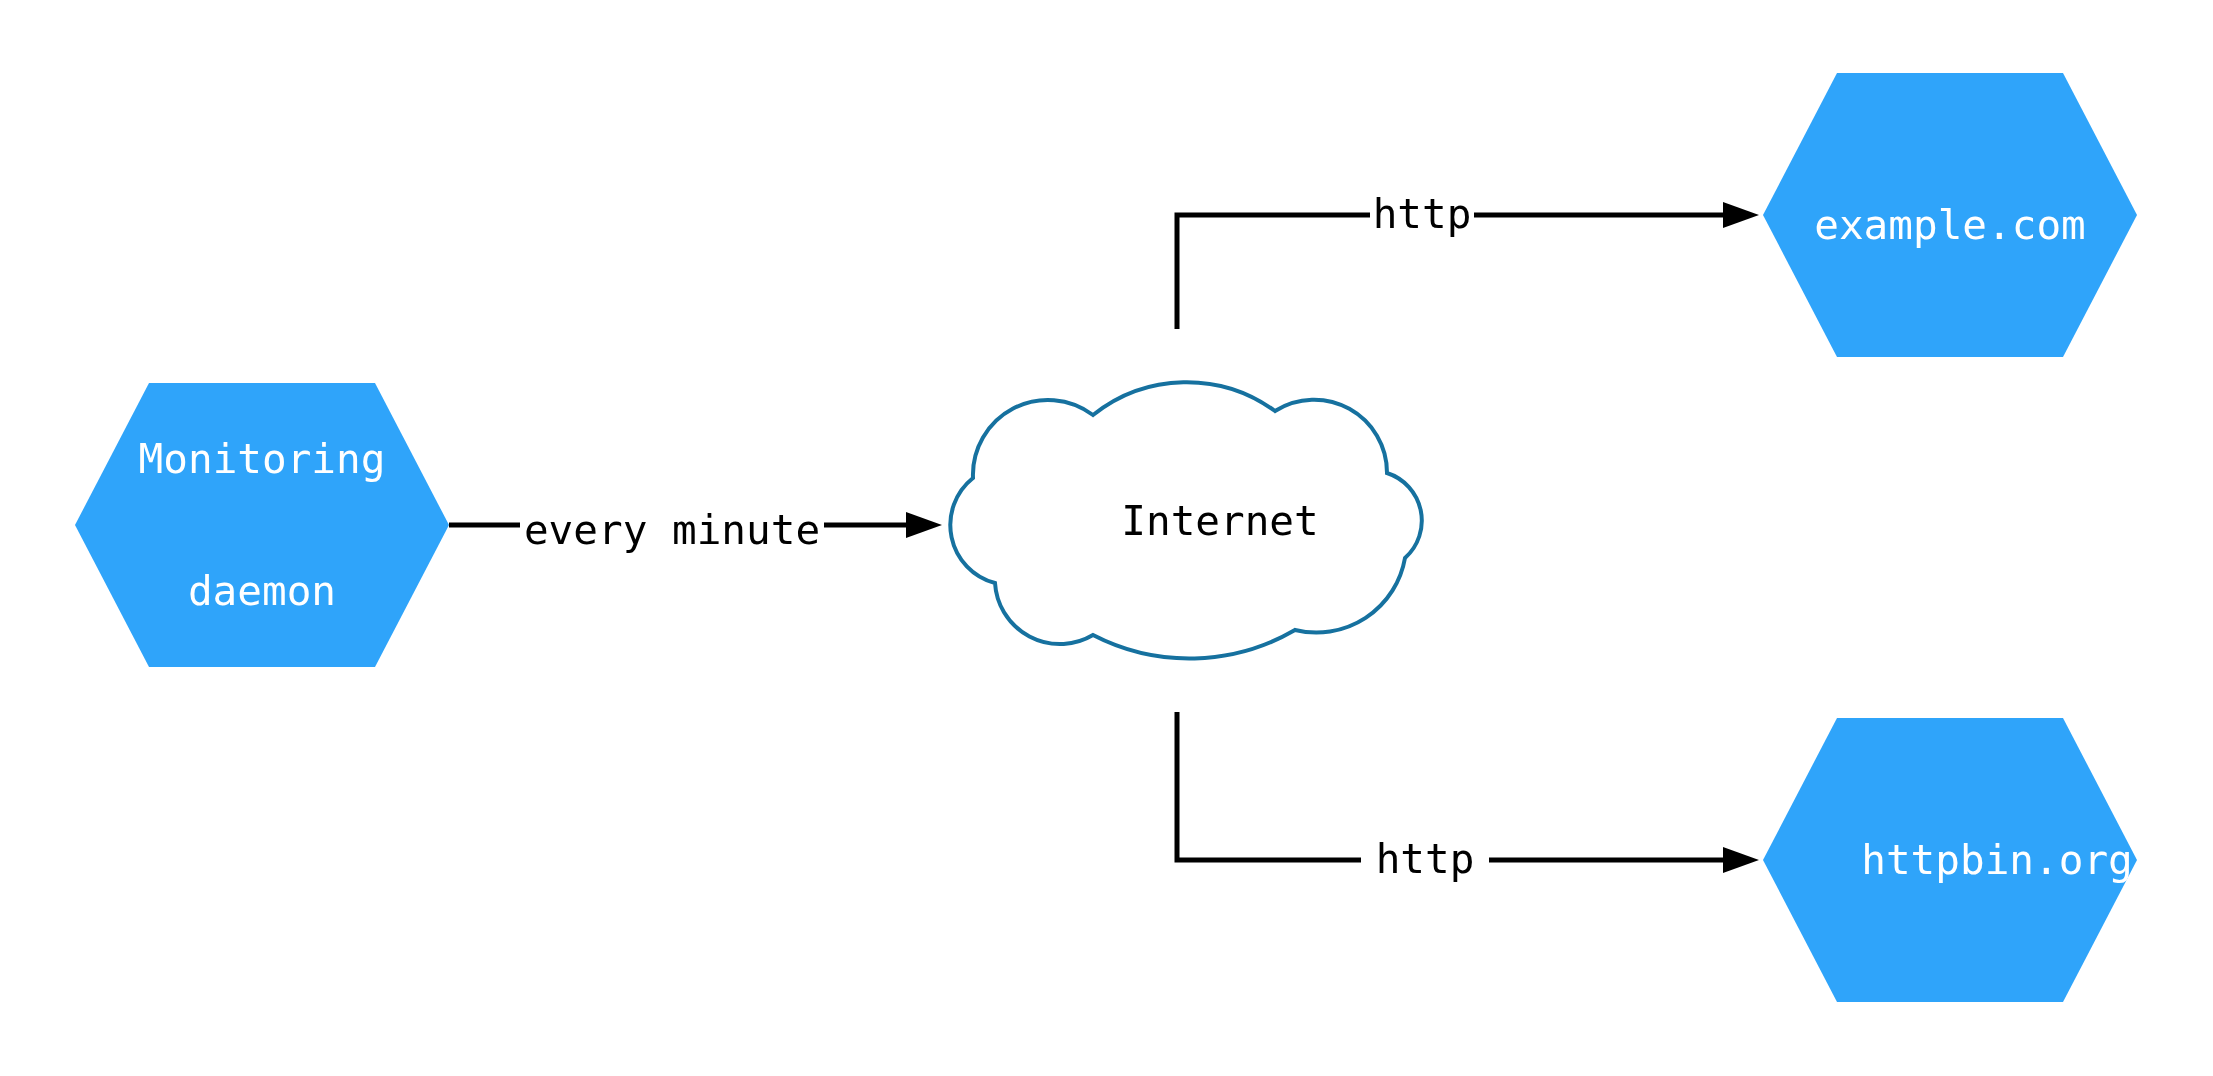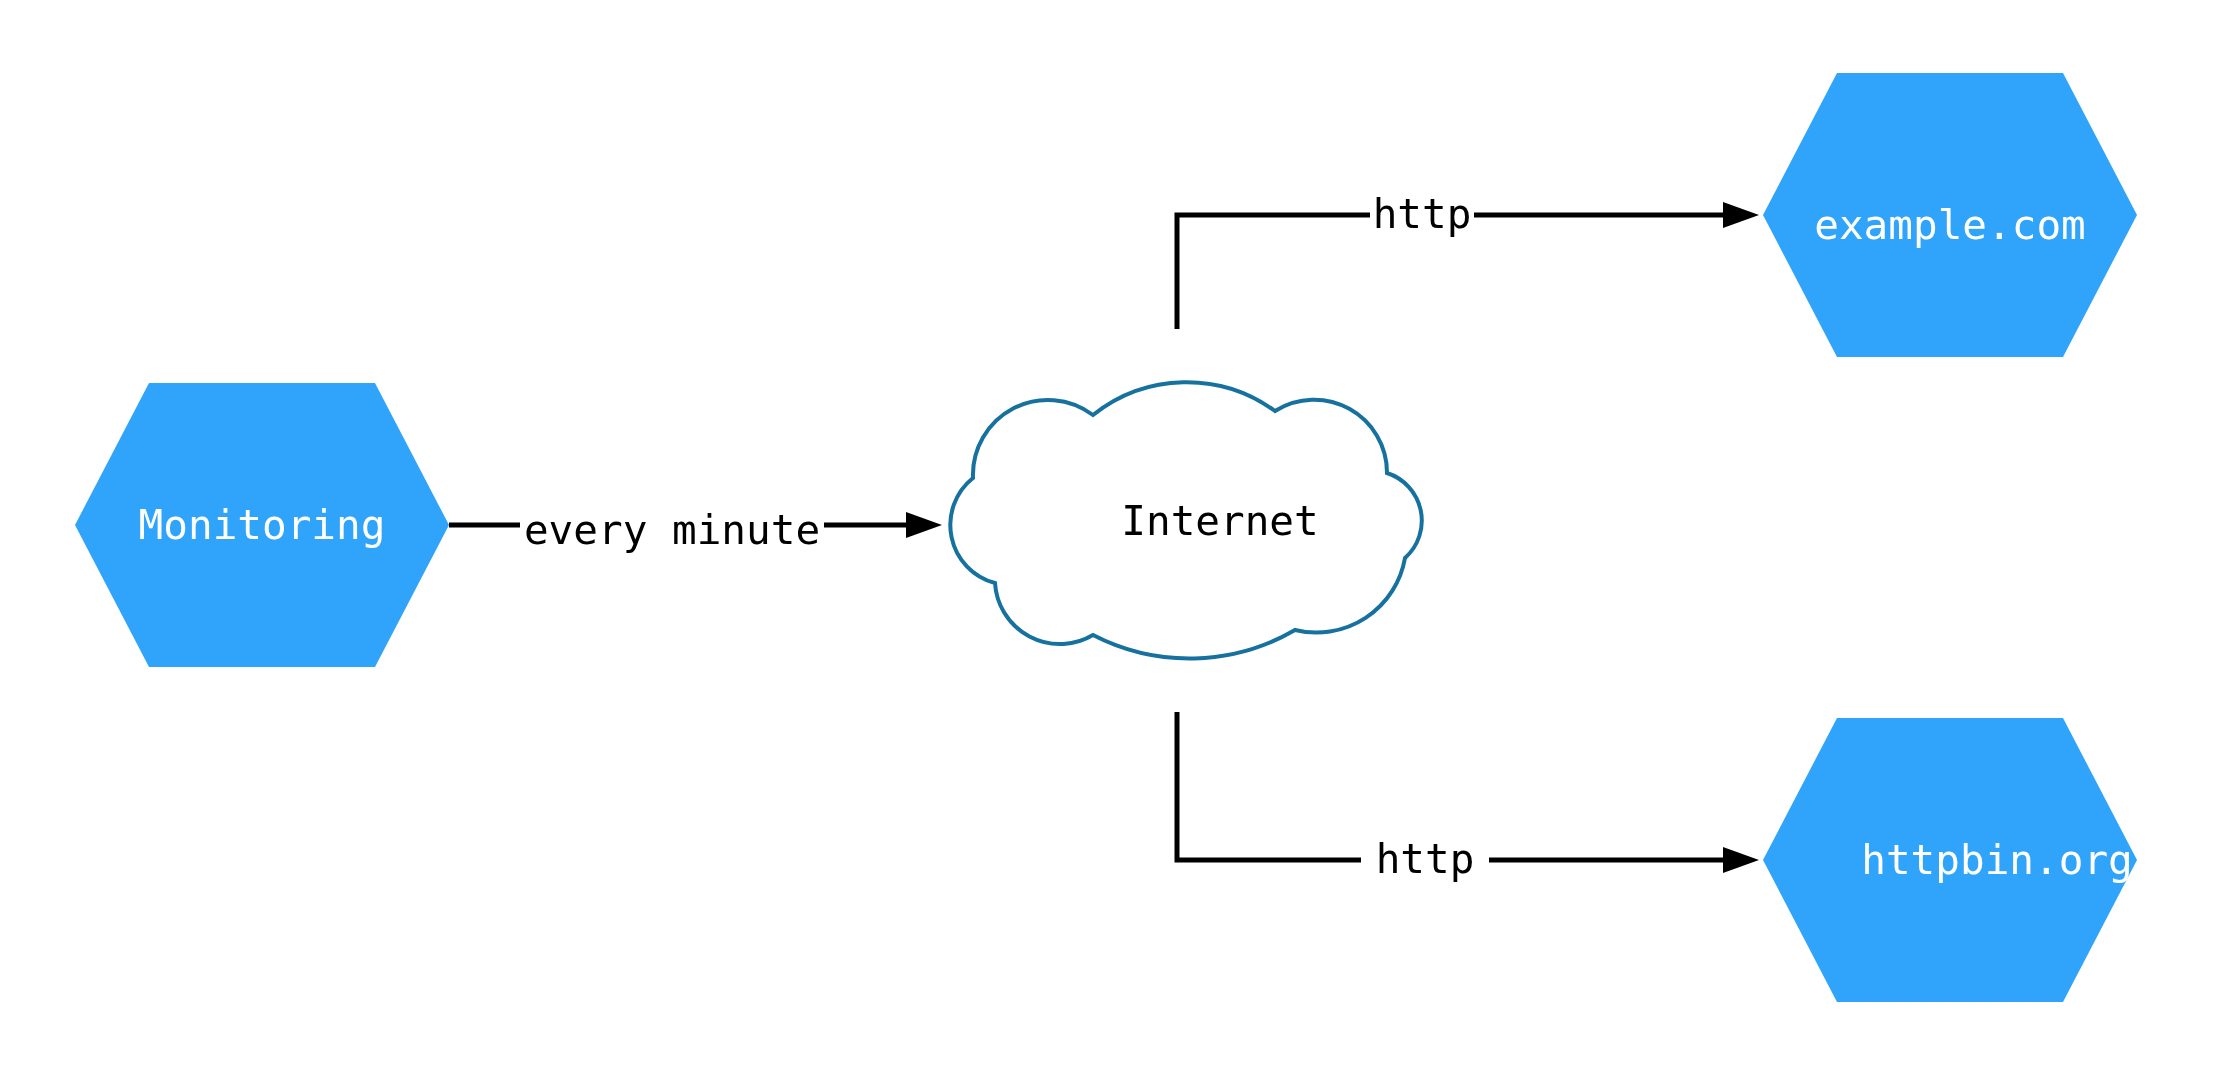--- a/index.html
+++ b/index.html
@@ -75,20 +75,21 @@
     <line x1="1474" y1="215" x2="1725" y2="215" stroke-width="5" stroke="#000000"></line>
     <polygon points="1759,215 1723,202 1723,228" fill="#000000"></polygon>
 
     <polyline fill="none" stroke-width="5" points="1177,712 1177,860 1361,860" stroke="#000000"></polyline>
     <line x1="1489" y1="860" x2="1725" y2="860" stroke-width="5" stroke="#000000"></line>
     <polygon points="1759,860 1723,847 1723,873" fill="#000000"></polygon>
   </svg>
 
   <div class="label node-label hex-label-box" style="left:75px; top:525px;">
     <div>Monitoring</div>
+    <div>daemon</div>
   </div>
 
   <div class="label cloud-label center-point" style="left:1220px; top:521px;">Internet</div>
 
   <div class="label node-label center-point" style="left:1950px; top:215px;margin-top:10px;">example.com</div>
 
   <div class="label node-label center-point" style="left:1997px; top:860px;">httpbin.org</div>
 
   <div class="label edge-label center-point" style="left:672px; top:524px;margin-top:6px;">every minute</div>
 

